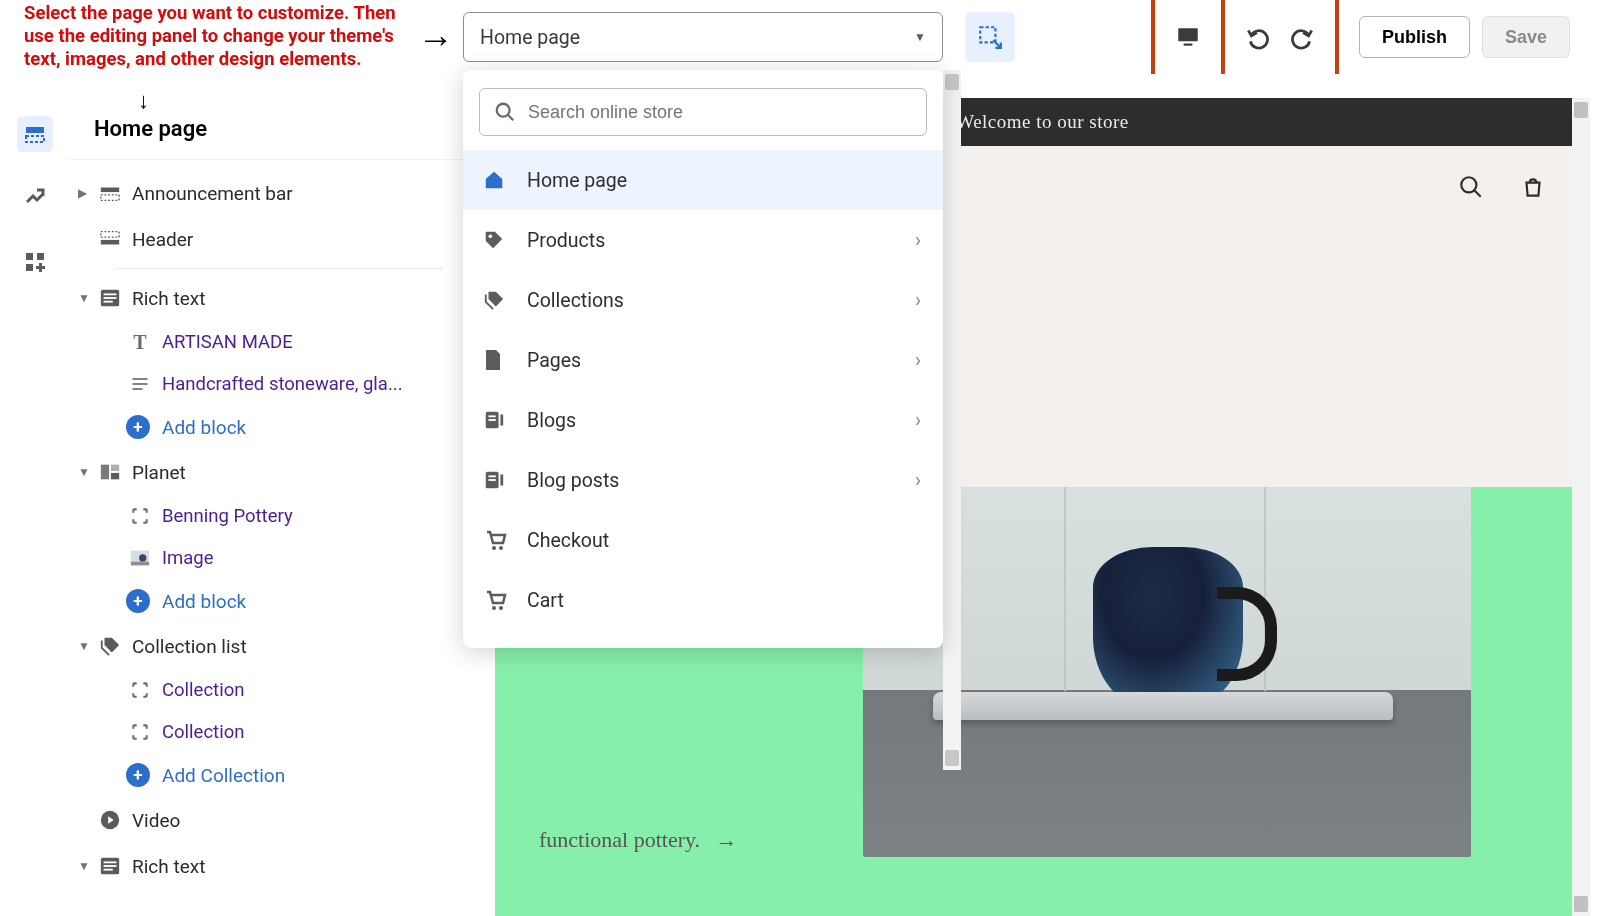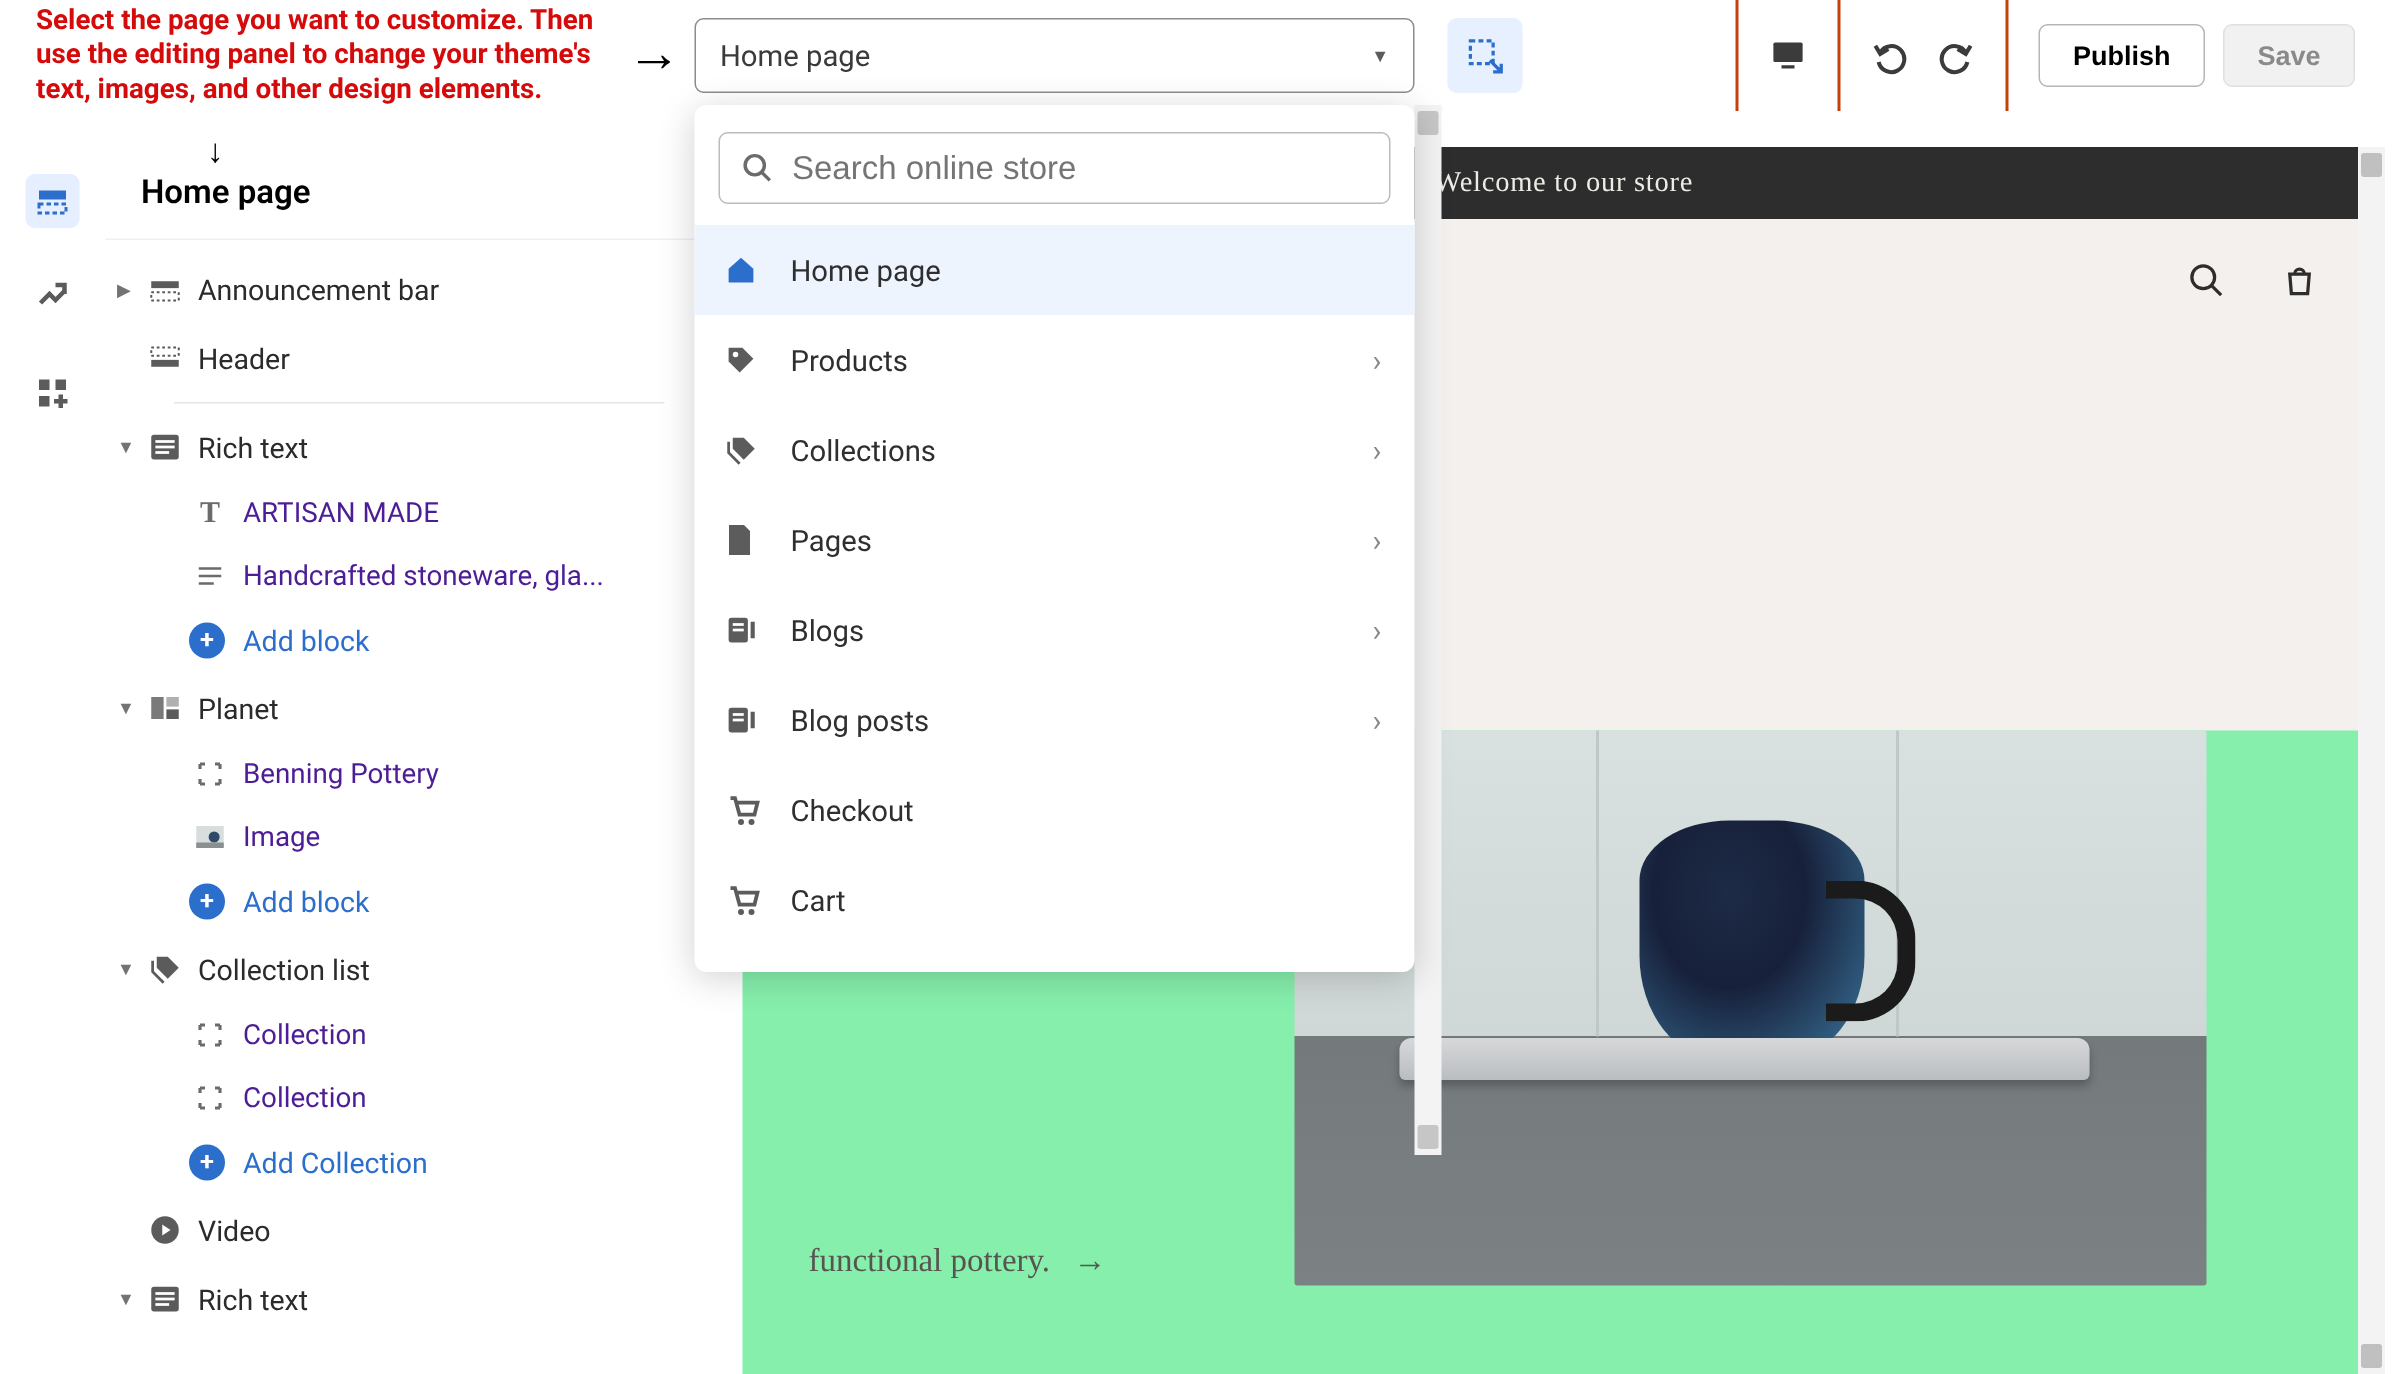--- a/index.html
+++ b/index.html
@@ -9,21 +9,21 @@
   .annotation { position: absolute; top: 2px; left: 24px; width: 380px; color: #d50b0b; font-weight: 700; font-size: 18.5px; line-height: 1.25; z-index: 50; }
   .arrow1 { position: absolute; top: 14px; left: 418px; font-size: 36px; color: #000; z-index: 50; }
   .arrow2 { position: absolute; top: 88px; left: 138px; font-size: 22px; color: #000; z-index: 50; }
   .page-select { position: absolute; top: 12px; left: 463px; width: 480px; height: 50px; border: 1px solid #8c8c8c; border-radius: 6px; display: flex; align-items: center; padding: 0 16px; cursor: pointer; background: #fff; z-index: 60; }
   .page-select-label { font-size: 19.5px; color: #3a3a3a; }
   .page-select-caret { margin-left: auto; color: #5c5c5c; font-size: 12px; }
 
   .selector-btn { position: absolute; top: 12px; left: 965px; width: 50px; height: 50px; border-radius: 6px; background: #e6f0ff; display: flex; align-items: center; justify-content: center; }
 
   .top-right { position: absolute; top: 0; right: 0; height: 74px; display: flex; align-items: center; gap: 0; }
-  .top-group { display: flex; align-items: center; height: 74px; border-left: 2px solid #c2410c; padding: 0 20px; gap: 18px; }
+  .top-group { display: flex; align-items: center; height: 74px; border-left: 4px solid #c2410c; padding: 0 20px; gap: 18px; }
   .top-icon { font-size: 24px; color: #3b3b3b; cursor: pointer; }
   .btn { height: 42px; padding: 0 22px; border-radius: 6px; border: 1px solid #b5b5b5; font-size: 18px; font-weight: 600; background: #fff; cursor: pointer; display: flex; align-items: center; }
   .btn.save { background: #f1f1f1; color: #8a8a8a; border-color: #e0e0e0; margin-right: 10px; }
 
   
   .leftrail { position: absolute; top: 98px; left: 0; width: 70px; bottom: 0; display: flex; flex-direction: column; align-items: center; gap: 28px; padding-top: 18px; }
   .rail-icon { width: 36px; height: 36px; display: flex; align-items: center; justify-content: center; border-radius: 6px; cursor: pointer; }
   .rail-icon.active { background: #e6efff; }
 
   
@@ -41,21 +41,21 @@
   .add-row .plus { width: 24px; height: 24px; border-radius: 50%; background: #2c6ecb; color: #fff; display: flex; align-items: center; justify-content: center; font-size: 17px; font-weight: 700; margin-right: 12px; }
   .add-row .alabel { font-size: 19px; color: #2c6ecb; }
   .tree-divider { border-top: 1px solid #e5e5e5; margin: 6px 22px 6px 46px; }
 
   
   .dropdown { position: absolute; top: 70px; left: 463px; width: 480px; background: #fff; border-radius: 8px; box-shadow: 0 4px 24px rgba(0,0,0,0.18); z-index: 80; padding: 10px 0 18px 0; }
   .dropdown-scroll { position: absolute; top: 70px; left: 943px; width: 18px; height: 700px; background: #f3f3f3; z-index: 79; border-radius: 0; }
   .dropdown-scroll .thumb-top { position: absolute; top: 4px; left: 2px; width: 14px; height: 16px; background: #c6c6c6; border-radius: 2px; }
   .dropdown-scroll .thumb-bottom { position: absolute; bottom: 4px; left: 2px; width: 14px; height: 16px; background: #c6c6c6; border-radius: 2px; }
   .search-box { margin: 8px 16px 14px 16px; height: 48px; border: 1px solid #bcbcbc; border-radius: 6px; display: flex; align-items: center; padding: 0 14px; gap: 12px; }
-  .search-box input { border: none; outline: none; font-size: 22px; color: #666; width: 100%; }
+  .search-box input { border: none; outline: none; font-size: 18px; color: #666; width: 100%; }
   .dd-item { height: 60px; display: flex; align-items: center; padding: 0 20px; cursor: pointer; font-size: 19.5px; color: #2f2f2f; position: relative; }
   .dd-item.active { background: #eef4fe; }
   .dd-item .dicon { width: 34px; margin-right: 10px; color: #5c5c5c; display: flex; align-items: center; }
   .dd-item.active .dicon { color: #2c6ecb; }
   .dd-item .chevr { position: absolute; right: 22px; color: #888; font-size: 20px; }
 
   
   .preview { position: absolute; top: 98px; left: 495px; right: 10px; bottom: 0; background: #86efac; overflow: hidden; }
   .announcement { background: #2d2d2d; color: #ecebe5; text-align: center; font-family: Georgia, serif; font-size: 19px; height: 48px; display: flex; align-items: center; justify-content: center; letter-spacing: .5px; }
   .site-header { height: 82px; display: flex; align-items: center; background: #f4f0ee; padding: 0 44px; justify-content: space-between; }

